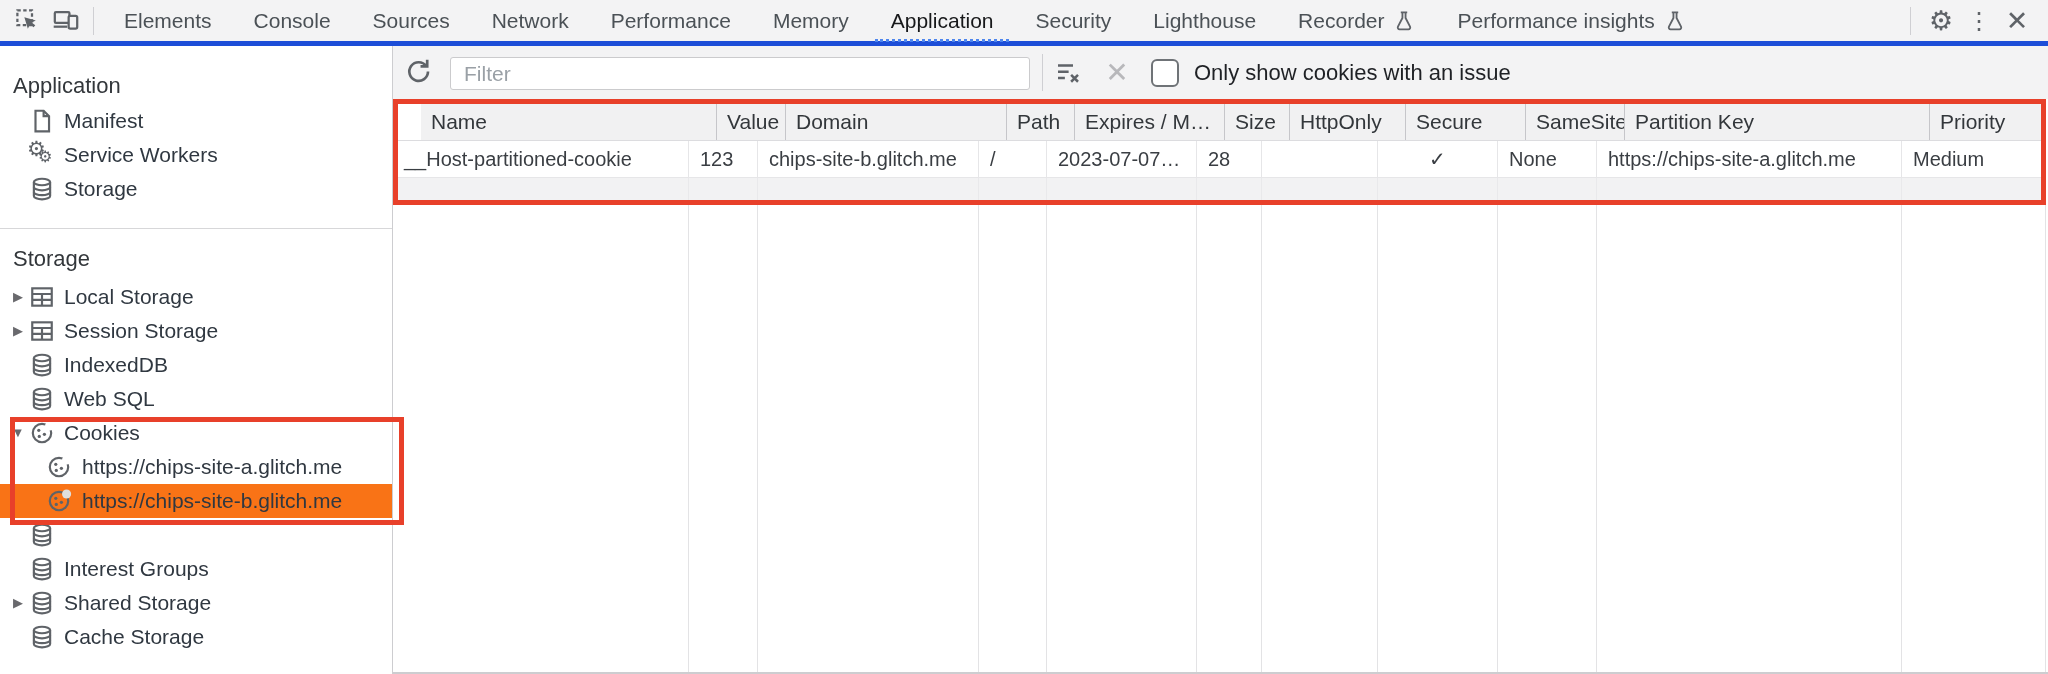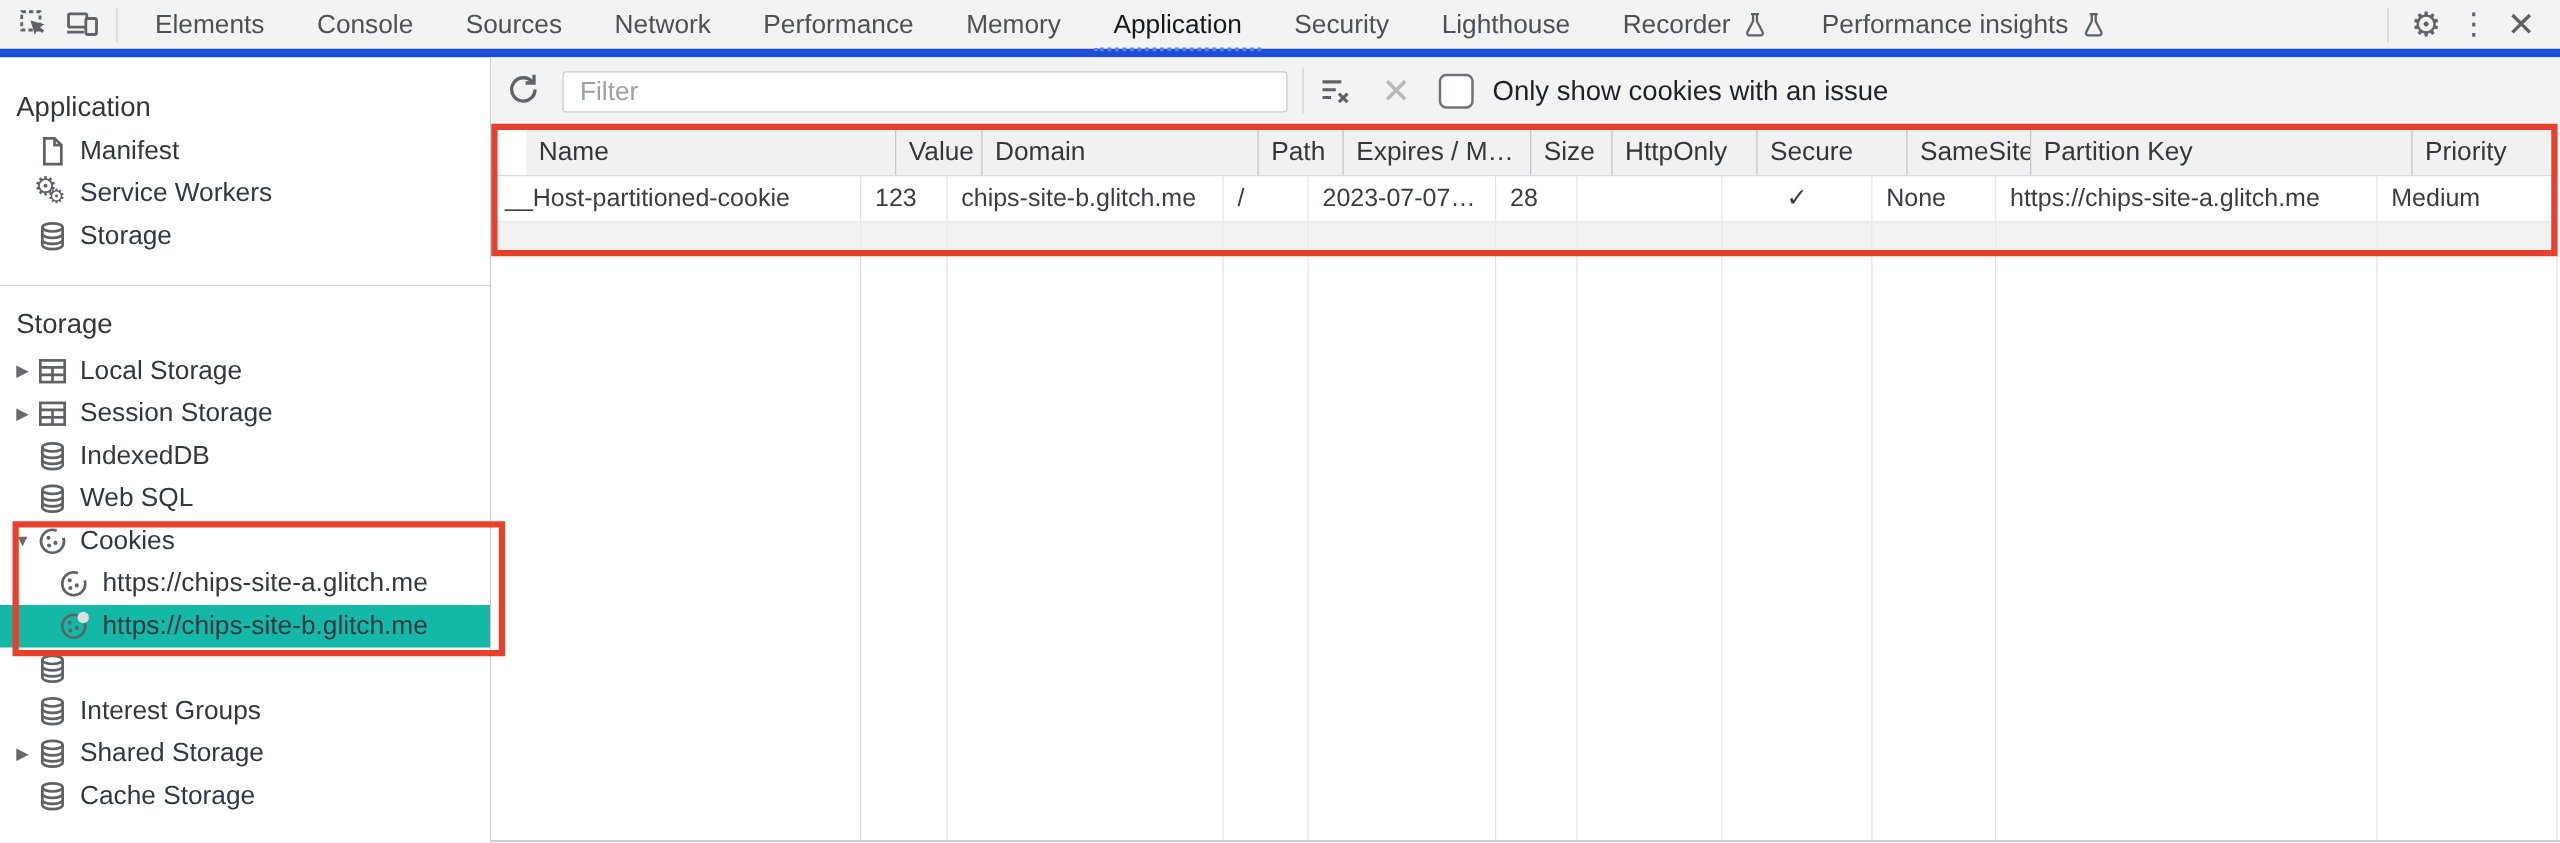--- a/index.html
+++ b/index.html
@@ -2,42 +2,42 @@
 <html style="--annotation_red: #e8402a; --tab_blue: #4e86ee; --selected_item_bg: #dfdfdf;"><head>
 <meta charset="utf-8">
 <style>
   * { box-sizing: border-box; margin: 0; padding: 0; }
   html,body { width:2048px; height:674px; overflow:hidden; background:#fff;
               font-family:"Liberation Sans","DejaVu Sans",sans-serif; color:#35393e; }
   #app { position:relative; width:2048px; height:674px; background:#fff; }
 
   
   .tabbar { position:absolute; top:0; left:0; width:2048px; height:46px; background:#f3f3f4;
-            border-bottom:7px solid #1d4ed8; display:flex; align-items:center; }
+            border-bottom:5px solid #1d4ed8; display:flex; align-items:center; }
   .tbtn  { width:38px; height:38px; display:flex; align-items:center; justify-content:center; }
   .vsep  { width:1px; height:28px; background:#cfcfd3; margin:0 9px; }
   .tab   { position:relative; height:45px; line-height:45px; padding:0 21px; font-size:21px;
            color:#4b5156; white-space:nowrap; display:flex; align-items:center; }
   .tab.active { color:#17181a; }
   .tab.active::after { content:""; position:absolute; left:5px; right:5px; bottom:1px;
                        border-bottom:3px dotted var(--tab_blue,#4e86ee); }
   .flask { margin-left:9px; }
   .tabbar-right { margin-left:auto; display:flex; align-items:center; padding-right:10px; }
   .glyph { font-size:27px; color:#5f6368; width:42px; text-align:center; line-height:42px; }
   .glyph.kebab { font-size:24px; letter-spacing:0; width:34px; }
 
   
   .bodywrap { position:absolute; top:46px; left:0; width:2048px; height:628px; }
 
   
   .sidebar { position:absolute; left:0; top:0; width:393px; height:628px;
              border-right:1px solid #cdcdd0; background:#fff; }
   .section-title { position:absolute; left:13px; font-size:22px; color:#33373b; }
   .srow { position:absolute; left:0; width:392px; height:34px; font-size:21px; color:#303841; }
-  .srow.selected { background:#14b8a6; }
+  .srow.selected { background:#f97316; }
   .tri  { position:absolute; left:8px; top:0; width:20px; height:34px; line-height:34px;
           font-size:13px; color:#69696d; text-align:center; }
   .ticon { position:absolute; left:29px; top:4px; width:26px; height:26px; }
   .lvl2 .ticon { left:46px; }
   .slabel { position:absolute; left:64px; top:0; line-height:34px; white-space:nowrap; }
   .lvl2 .slabel { left:82px; }
   .sdivider { position:absolute; left:0; width:392px; height:1px; background:#d7d7d9; }
   .sw-icon { position:absolute; left:27px; top:2px; width:30px; height:30px; color:#5f6368; }
   .sw-icon .g1 { position:absolute; left:0; top:-3px; font-size:21px; }
   .sw-icon .g2 { position:absolute; left:11px; top:7px; font-size:16px; }

